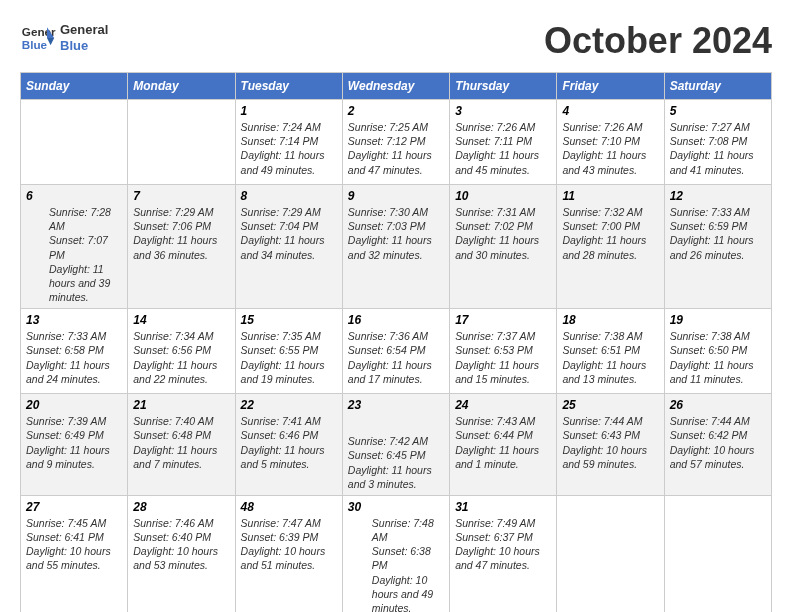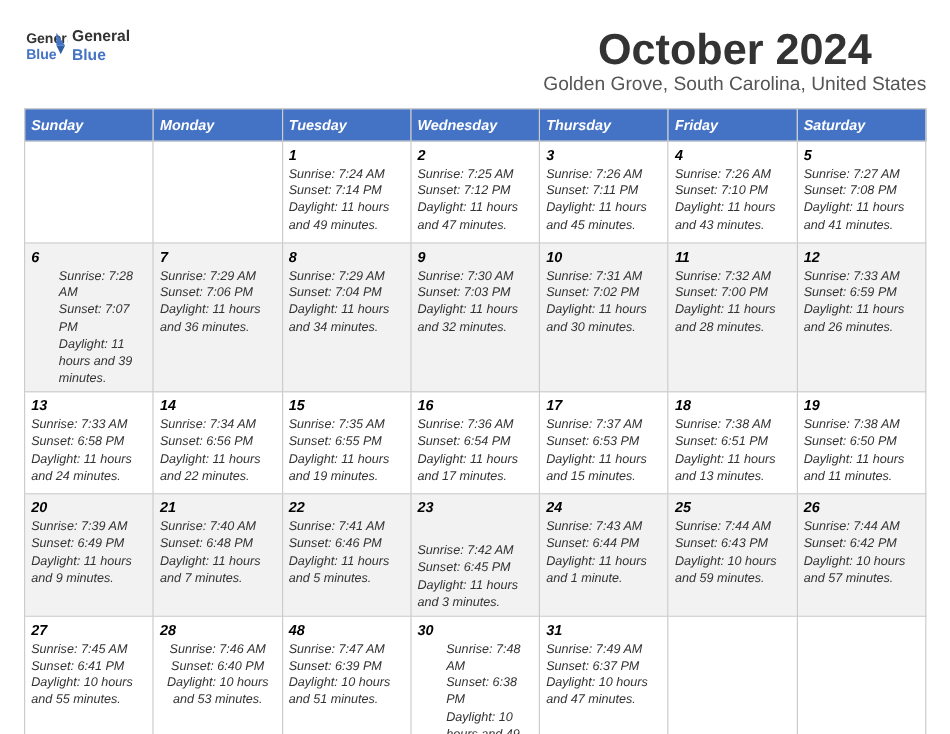--- a/index.html
+++ b/index.html
@@ -25,21 +25,21 @@
       font-size: 13px;
       font-weight: bold;
       color: #333;
       line-height: 1.2;
     }
     .logo-icon {
       width: 36px;
       height: 36px;
     }
     .title-area {
-      text-align: center;
+      text-align: left;
     }
     .month-title {
       font-size: 36px;
       font-weight: bold;
       color: #333;
     }
     .location-title {
       font-size: 16px;
       color: #555;
     }
@@ -94,21 +94,20 @@
       <polygon points="30,8 38,20 30,20" fill="#4472C4"></polygon>
       <polygon points="30,20 38,20 34,28" fill="#2e5fa3"></polygon>
     </svg>
     <div class="logo-text">
       <div>General</div>
       <div style="color:#4472C4;">Blue</div>
     </div>
   </div>
   <div class="title-area">
     <div class="month-title">October 2024</div>
-    <div class="location-title">Golden Grove, South Carolina, United States</div>
   </div>
 </div>
 
 <table class="calendar">
   <thead>
     <tr id="weekday-header">
         <th>Sunday</th>
         <th>Monday</th>
         <th>Tuesday</th>
         <th>Wednesday</th>
@@ -286,21 +285,21 @@
       </tr>
       <tr>
         <td>
           <div class="day-number">27</div>
           <div class="day-info" style="white-space: pre-line;">Sunrise: 7:45 AM
 Sunset: 6:41 PM
 Daylight: 10 hours and 55 minutes.</div>
         </td>
         <td>
           <div class="day-number">28</div>
-          <div class="day-info" style="white-space: pre-line; text-align: center;">Sunrise: 7:46 AM
+          <div class="day-info" style="white-space: pre-line;">Sunrise: 7:46 AM
 Sunset: 6:40 PM
 Daylight: 10 hours and 53 minutes.</div>
         </td>
         <td>
           <div class="day-number">48</div>
           <div class="day-info" style="white-space: pre-line;">Sunrise: 7:47 AM
 Sunset: 6:39 PM
 Daylight: 10 hours and 51 minutes.</div>
         </td>
         <td>

